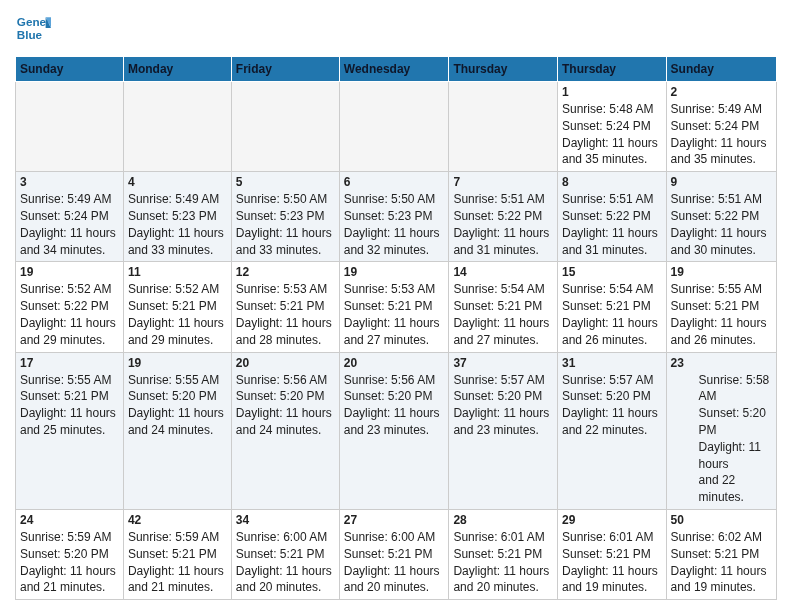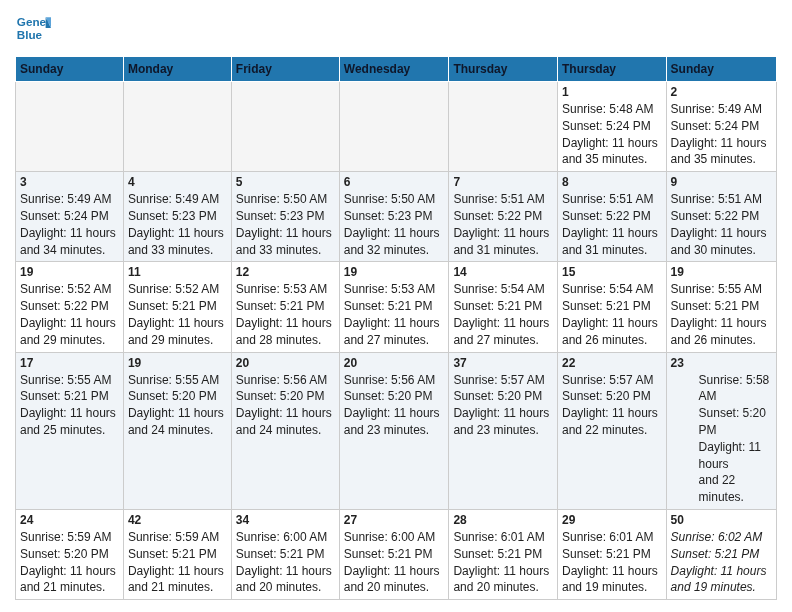--- a/index.html
+++ b/index.html
@@ -278,21 +278,21 @@
 and 23 minutes.</div>
           </td>
           <td>
             <div class="day-num">37</div>
             <div class="day-info" style="white-space: pre-line;">Sunrise: 5:57 AM
 Sunset: 5:20 PM
 Daylight: 11 hours
 and 23 minutes.</div>
           </td>
           <td>
-            <div class="day-num">22</div>
+            <div class="day-num">31</div>
             <div class="day-info" style="white-space: pre-line;">Sunrise: 5:57 AM
 Sunset: 5:20 PM
 Daylight: 11 hours
 and 22 minutes.</div>
           </td>
           <td>
             <div class="day-num">23</div>
             <div class="day-info" style="white-space: pre-line; margin-left: 28px;">Sunrise: 5:58 AM
 Sunset: 5:20 PM
 Daylight: 11 hours
@@ -337,21 +337,21 @@
           </td>
           <td>
             <div class="day-num">29</div>
             <div class="day-info" style="white-space: pre-line;">Sunrise: 6:01 AM
 Sunset: 5:21 PM
 Daylight: 11 hours
 and 19 minutes.</div>
           </td>
           <td>
             <div class="day-num">50</div>
-            <div class="day-info" style="white-space: pre-line; font-style: italic;">Sunrise: 6:02 AM
+            <div class="day-info" style="white-space: pre-line;">Sunrise: 6:02 AM
 Sunset: 5:21 PM
 Daylight: 11 hours
 and 19 minutes.</div>
           </td>
         </tr>
       </tbody>
   </table>
 </div>
 
 </body></html>

